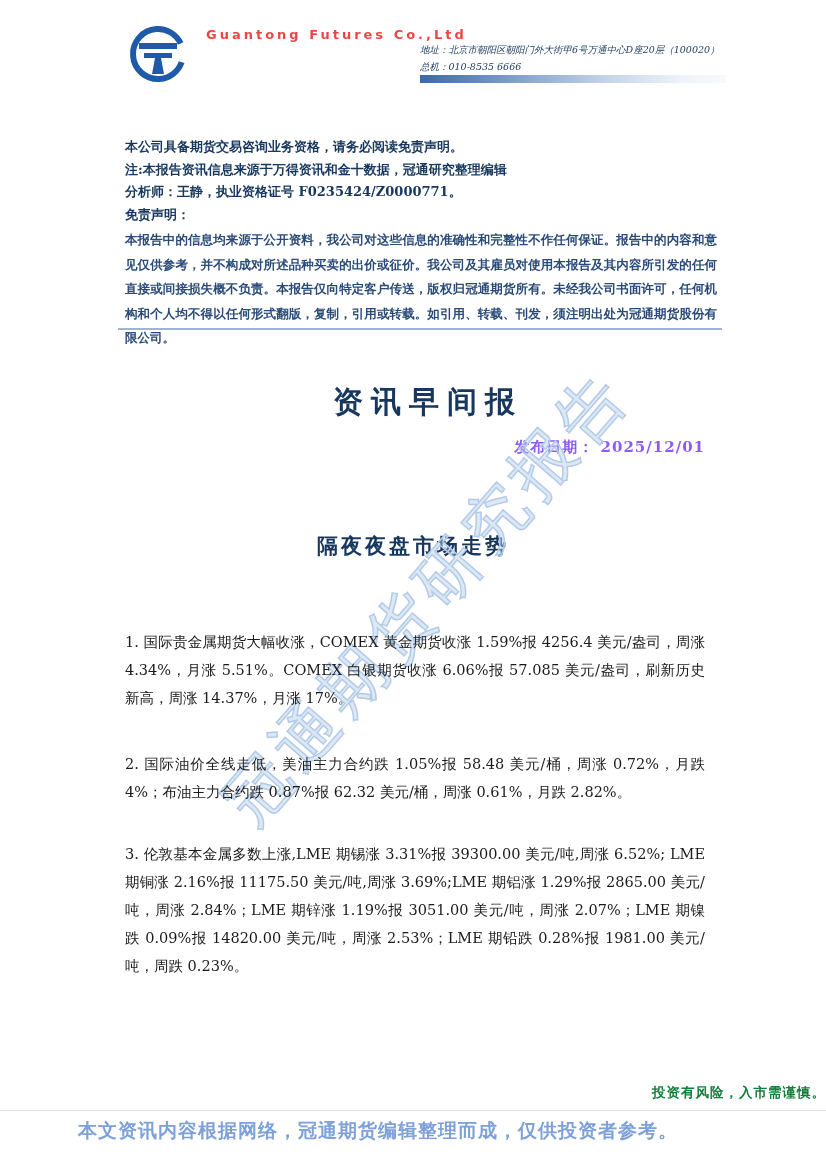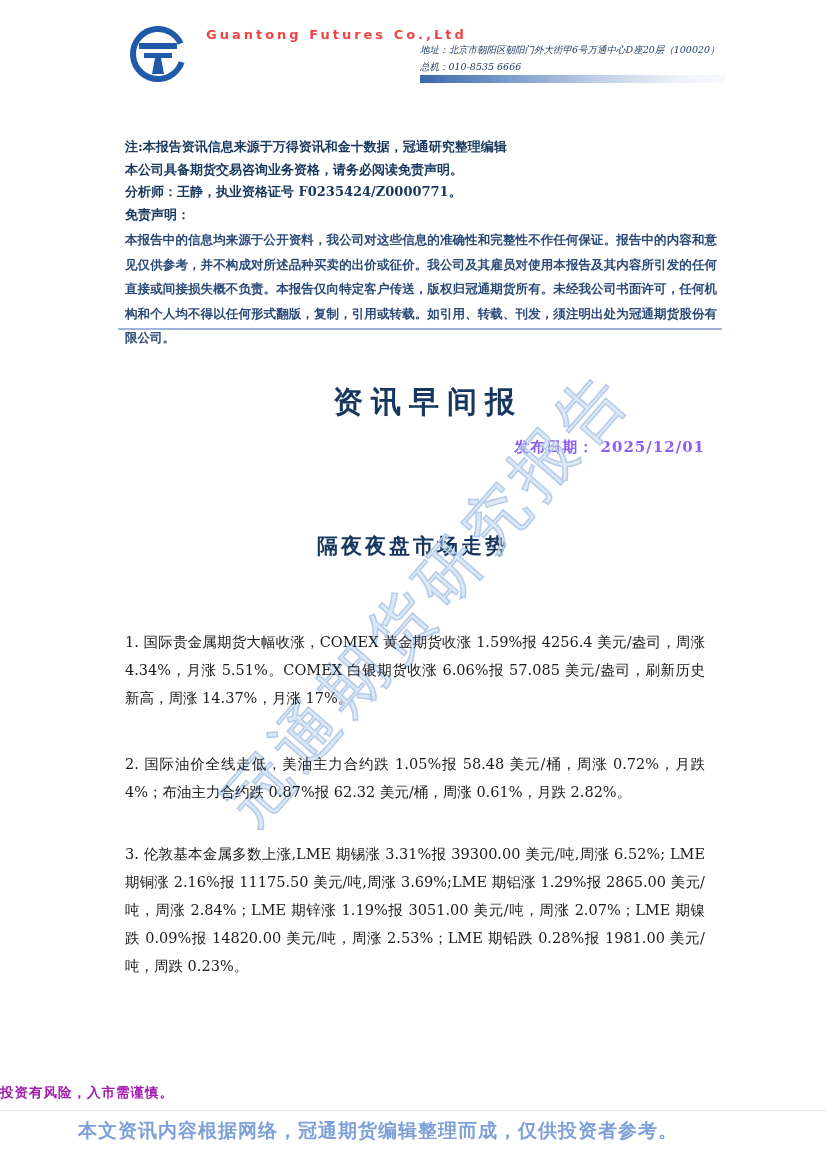--- a/index.html
+++ b/index.html
@@ -69,22 +69,22 @@
   }
   
   .body-text {
     position:absolute; top:628px; left:125px; width:580px; z-index:2;
     font-size:14.5px; line-height:28px; color:#1b1b1b; text-align:justify;
   }
   .body-text p + p { margin-top:38px; }
   .body-text p:nth-child(3) { margin-top:34px; }
   
   .footer-risk {
-    position:absolute; top:1084px; left:0; width:826px; text-align:left;
-    font-size:13.5px; font-weight:bold; color:#a21caf; letter-spacing:1px;
+    position:absolute; top:1084px; left:0; width:826px; text-align:right;
+    font-size:13.5px; font-weight:bold; color:#15803d; letter-spacing:1px;
   }
   .footer-divider {
     position:absolute; top:1110px; left:0; width:826px; height:1px;
     background:rgba(160,180,210,0.35);
   }
   .footer-note {
     position:absolute; top:1118px; left:0; width:756px; text-align:center;
     font-size:19px; font-weight:bold; color:#7da0d8; letter-spacing:1px;
   }
 </style>
@@ -107,22 +107,22 @@
     </div>
   </div>
 
   <div class="contact">
     <div class="row">地址：北京市朝阳区朝阳门外大街甲6号万通中心D座20层（100020）</div>
     <div class="row">总机：010-8535 6666</div>
   </div>
   <div class="grad-bar"></div>
 
   <div class="notice">
+    <div>本公司具备期货交易咨询业务资格，请务必阅读免责声明。</div>
     <div>注:本报告资讯信息来源于万得资讯和金十数据，冠通研究整理编辑</div>
-    <div>本公司具备期货交易咨询业务资格，请务必阅读免责声明。</div>
     <div>分析师：王静，执业资格证号 F0235424/Z0000771。</div>
     <div>免责声明：</div>
   </div>
   <div class="disclaimer">本报告中的信息均来源于公开资料，我公司对这些信息的准确性和完整性不作任何保证。报告中的内容和意见仅供参考，并不构成对所述品种买卖的出价或征价。我公司及其雇员对使用本报告及其内容所引发的任何直接或间接损失概不负责。本报告仅向特定客户传送，版权归冠通期货所有。未经我公司书面许可，任何机构和个人均不得以任何形式翻版，复制，引用或转载。如引用、转载、刊发，须注明出处为冠通期货股份有限公司。</div>
   <div class="divider"></div>
 
   <div class="watermark">冠通期货研究报告</div>
 
   <div class="report-title">资讯早间报</div>
   <div class="pub-date">

